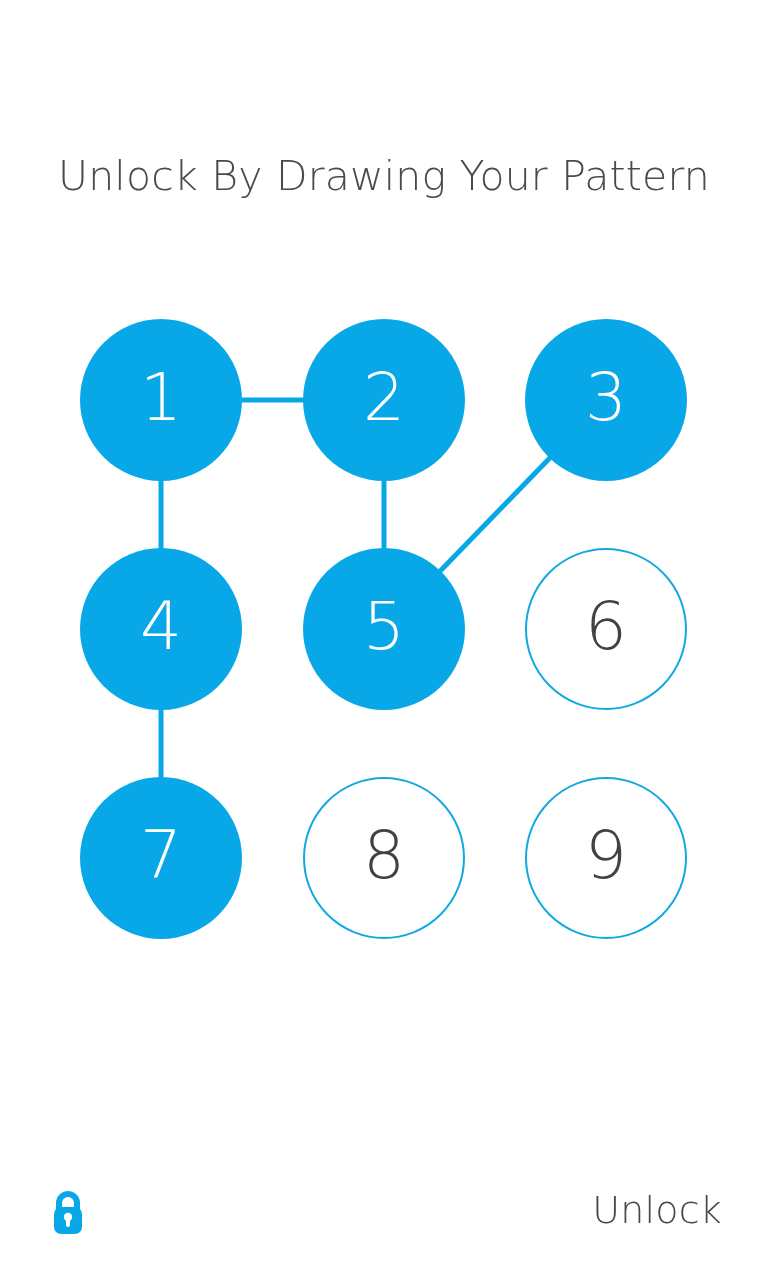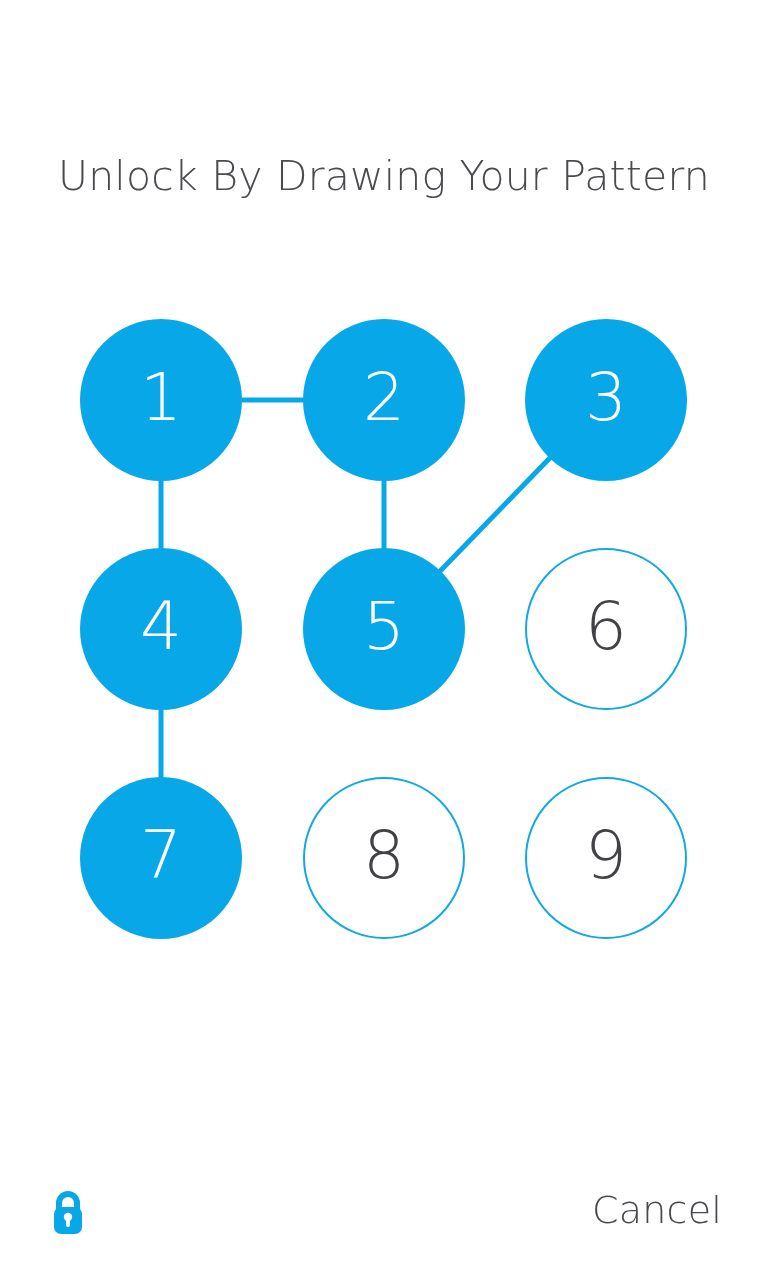--- a/index.html
+++ b/index.html
@@ -167,16 +167,16 @@
       </div>
   </div>
 
   <div class="footer">
     <svg class="lock-icon" viewBox="0 0 40 46">
       <path d="M11 19 V13 a9 9 0 0 1 18 0 V19" fill="none" stroke="#08a8e8" stroke-width="6" stroke-linecap="butt"></path>
       <rect x="6" y="17" width="28" height="27" rx="7" ry="7" fill="#08a8e8"></rect>
       <circle cx="20" cy="27" r="4.2" fill="#ffffff"></circle>
       <rect x="18" y="27" width="4" height="10" rx="2" fill="#ffffff"></rect>
     </svg>
-    <div class="cancel">Cancel</div>
+    <div class="cancel">Unlock</div>
   </div>
 
 </div>
 
 </body></html>

